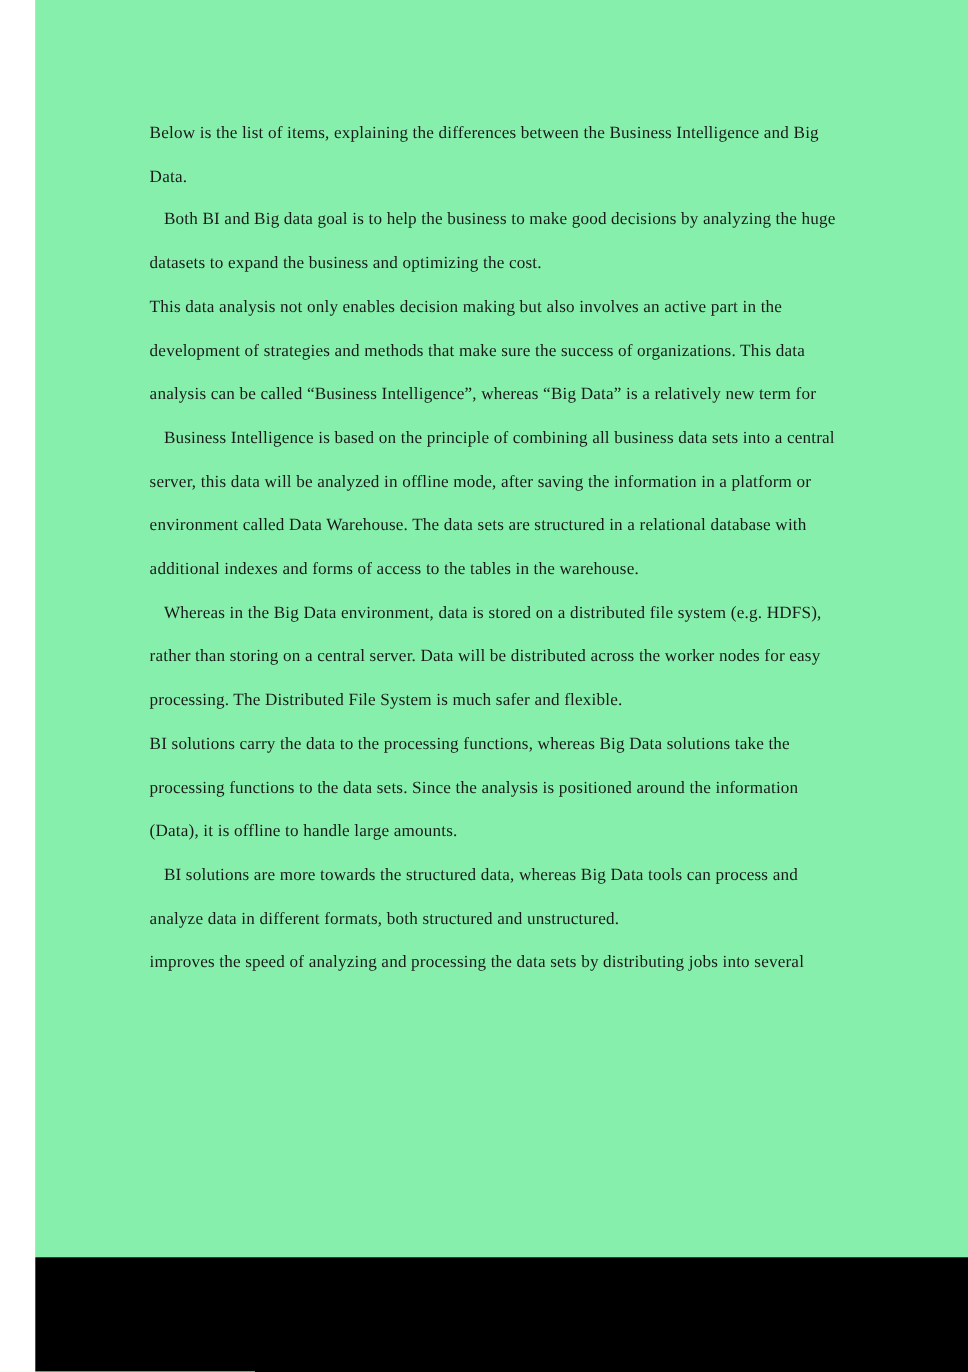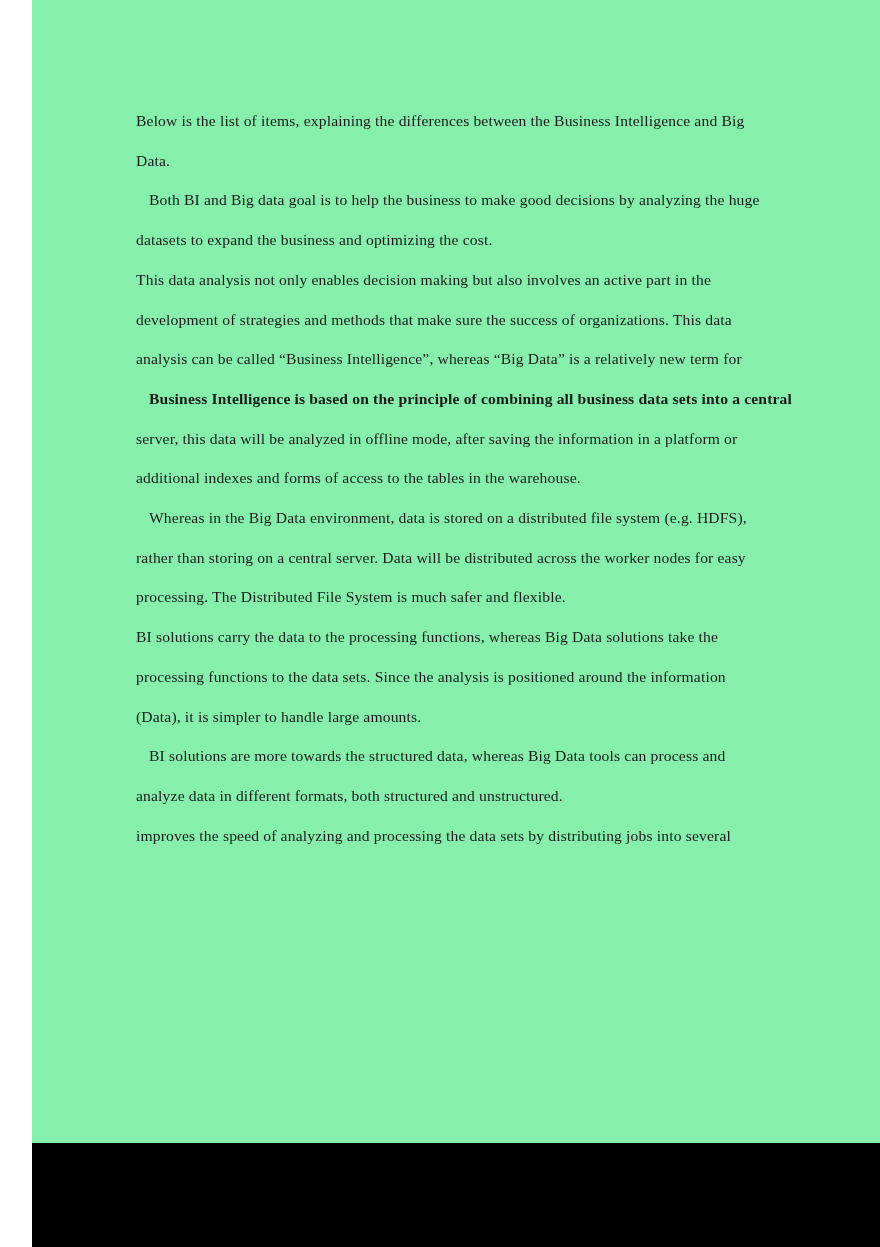--- a/index.html
+++ b/index.html
@@ -62,33 +62,34 @@
       <div class="doc-paragraph">
         <div class="doc-line indented" style="color: rgb(26, 26, 26);">Both BI and Big data goal is to help the business to make good decisions by analyzing the huge</div>
         <div class="doc-line" style="color: rgb(26, 26, 26);">datasets to expand the business and optimizing the cost.</div>
       </div>
       <div class="doc-paragraph">
         <div class="doc-line" style="color: rgb(26, 26, 26);">This data analysis not only enables decision making but also involves an active part in the</div>
         <div class="doc-line" style="color: rgb(26, 26, 26);">development of strategies and methods that make sure the success of organizations. This data</div>
         <div class="doc-line" style="color: rgb(26, 26, 26);">analysis can be called “Business Intelligence”, whereas “Big Data” is a relatively new term for</div>
       </div>
       <div class="doc-paragraph">
-        <div class="doc-line indented" style="color: rgb(26, 26, 26); font-weight: bold;">Business Intelligence is based on the principle of combining all business data sets into a central</div>
+        <div class="doc-line indented" style="color: rgb(26, 26, 26);">Business Intelligence is based on the principle of combining all business data sets into a central</div>
         <div class="doc-line" style="color: rgb(26, 26, 26);">server, this data will be analyzed in offline mode, after saving the information in a platform or</div>
+        <div class="doc-line" style="color: rgb(26, 26, 26);">environment called Data Warehouse. The data sets are structured in a relational database with</div>
         <div class="doc-line" style="color: rgb(26, 26, 26);">additional indexes and forms of access to the tables in the warehouse.</div>
       </div>
       <div class="doc-paragraph">
         <div class="doc-line indented" style="color: rgb(26, 26, 26);">Whereas in the Big Data environment, data is stored on a distributed file system (e.g. HDFS),</div>
         <div class="doc-line" style="color: rgb(26, 26, 26);">rather than storing on a central server. Data will be distributed across the worker nodes for easy</div>
         <div class="doc-line" style="color: rgb(26, 26, 26);">processing. The Distributed File System is much safer and flexible.</div>
       </div>
       <div class="doc-paragraph">
         <div class="doc-line" style="color: rgb(26, 26, 26);">BI solutions carry the data to the processing functions, whereas Big Data solutions take the</div>
         <div class="doc-line" style="color: rgb(26, 26, 26);">processing functions to the data sets. Since the analysis is positioned around the information</div>
-        <div class="doc-line" style="color: rgb(26, 26, 26);">(Data), it is simpler to handle large amounts.</div>
+        <div class="doc-line" style="color: rgb(26, 26, 26);">(Data), it is offline to handle large amounts.</div>
       </div>
       <div class="doc-paragraph">
         <div class="doc-line indented" style="color: rgb(26, 26, 26);">BI solutions are more towards the structured data, whereas Big Data tools can process and</div>
         <div class="doc-line" style="color: rgb(26, 26, 26);">analyze data in different formats, both structured and unstructured.</div>
       </div>
       <div class="doc-paragraph">
         <div class="doc-line" style="color: rgb(26, 26, 26);">improves the speed of analyzing and processing the data sets by distributing jobs into several</div>
       </div>
     </div>
 

